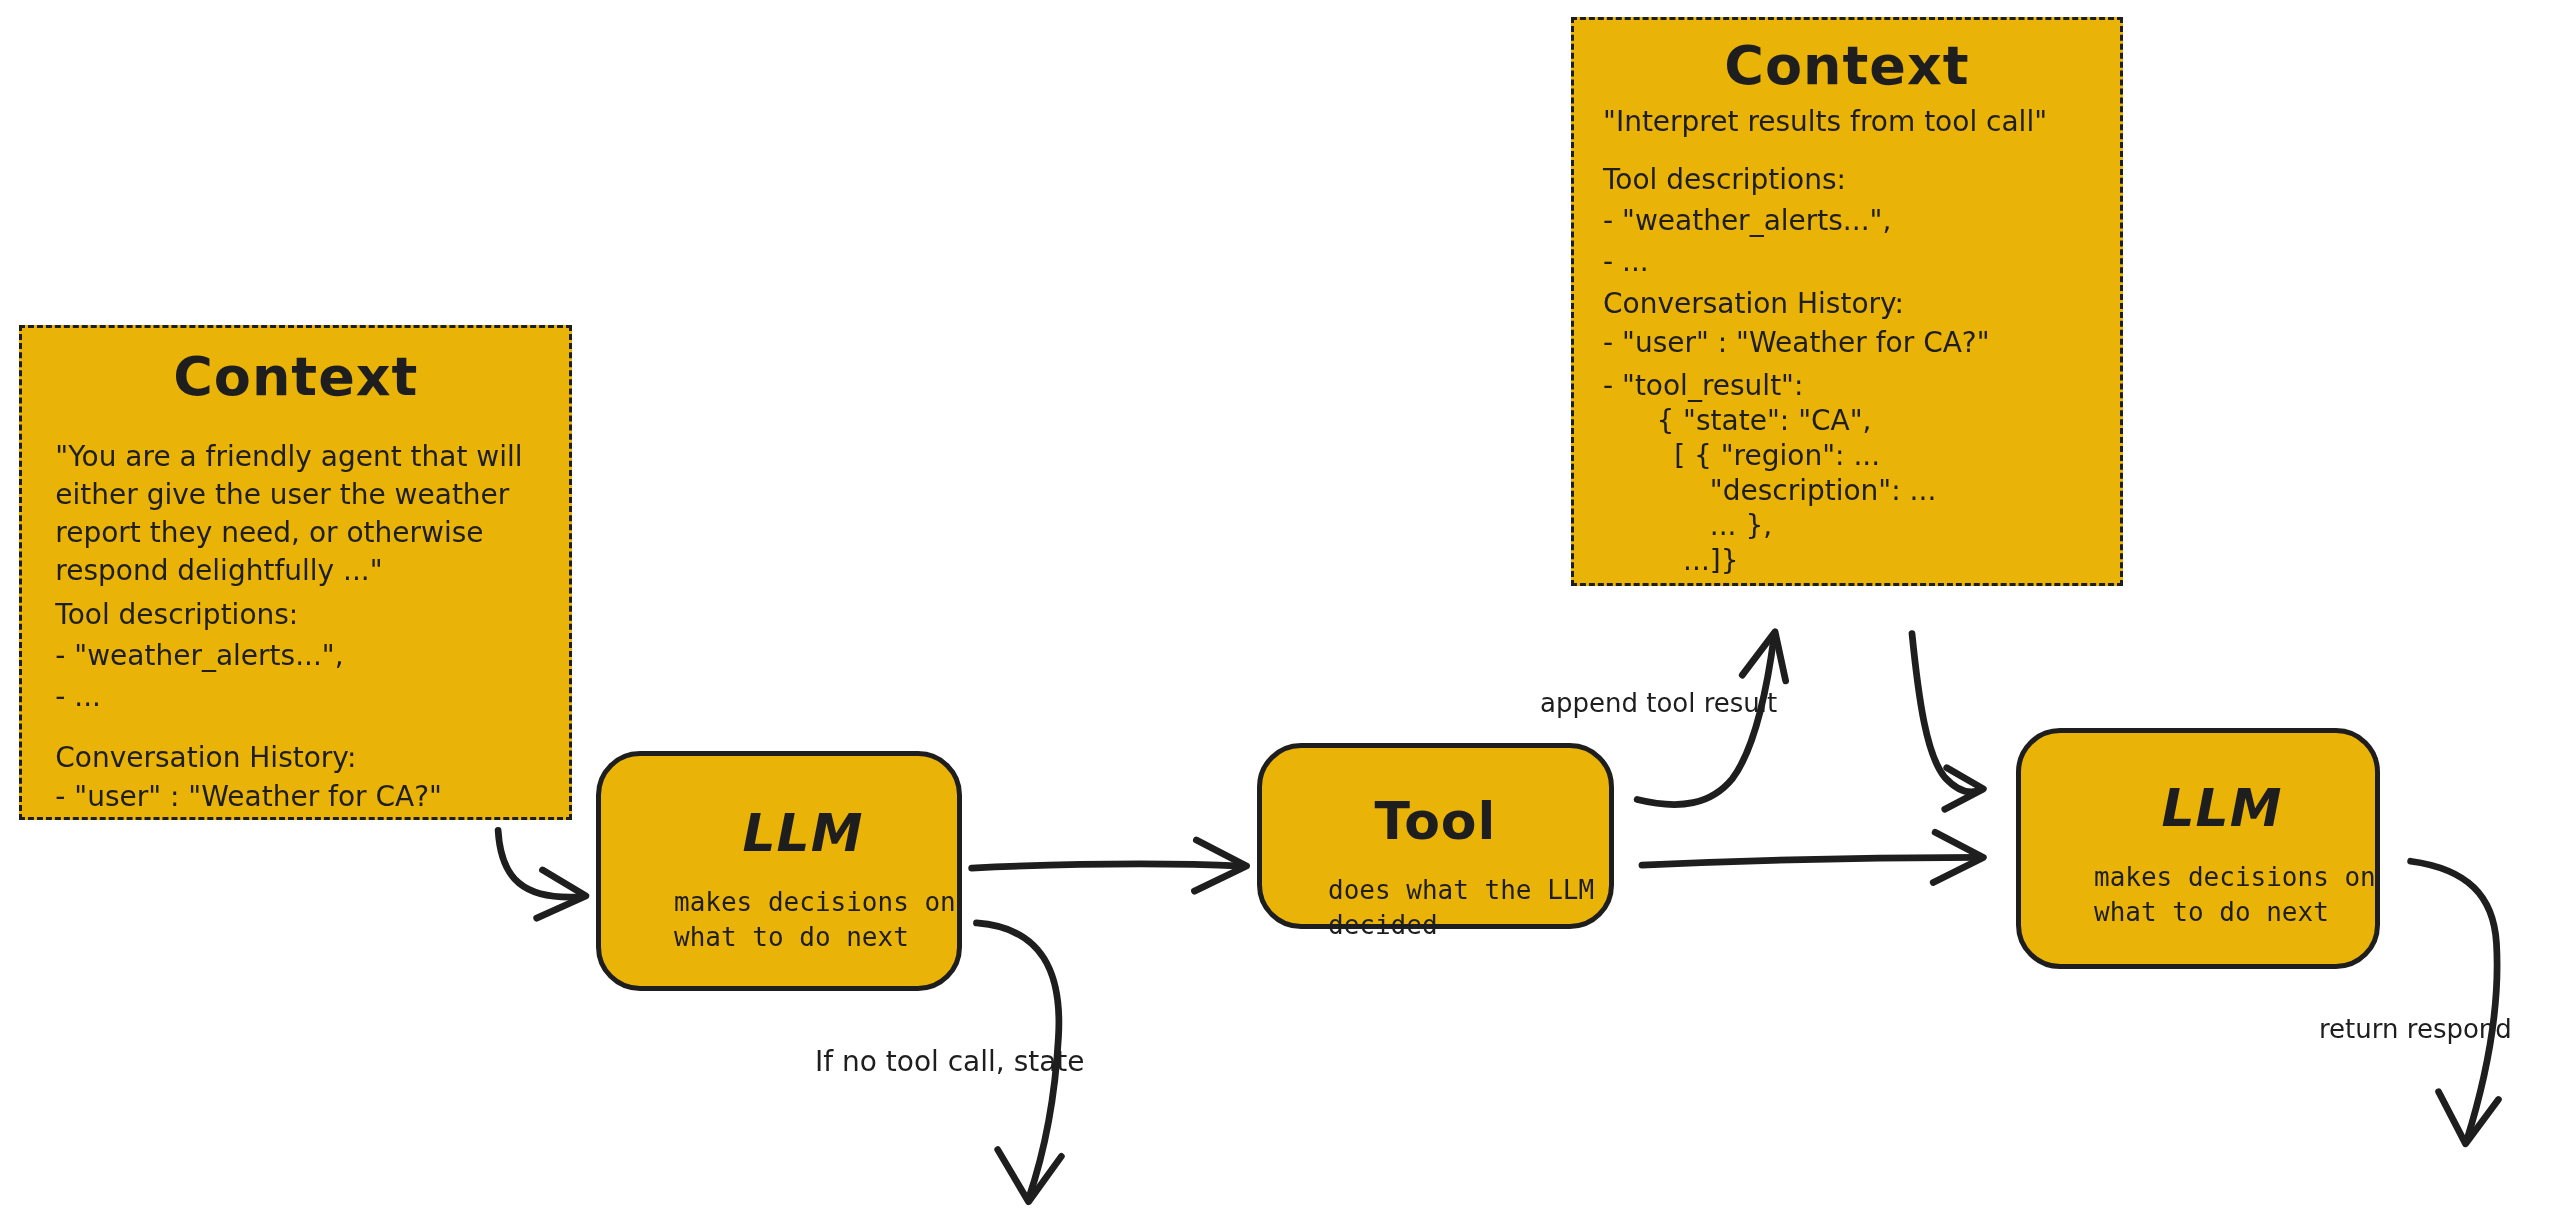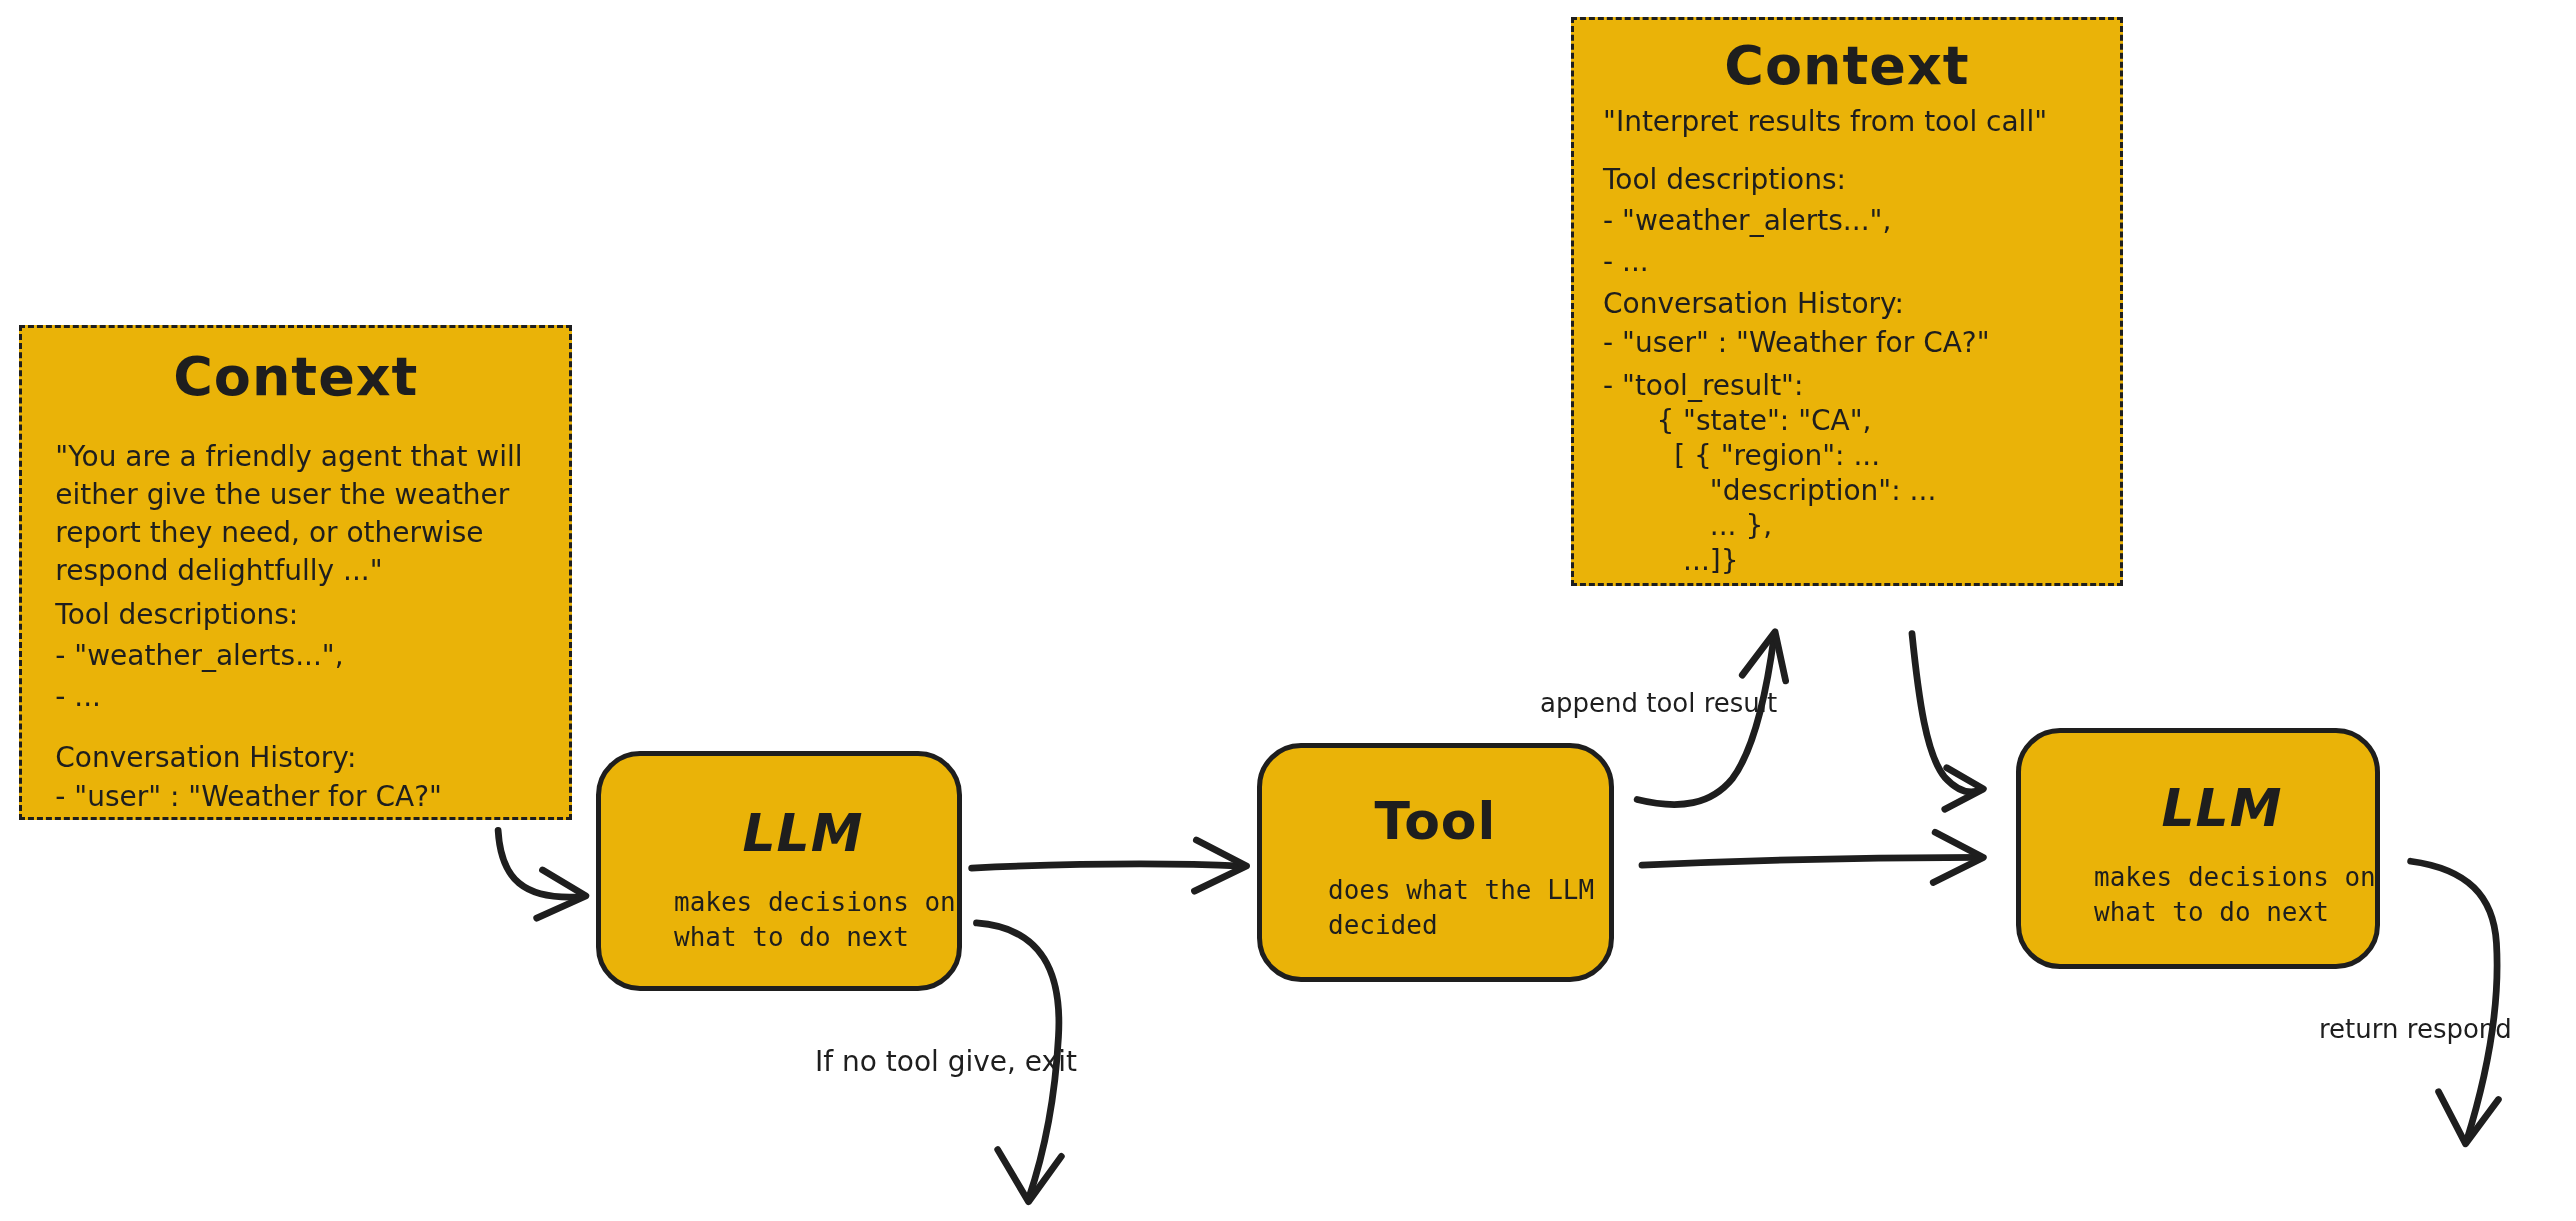--- a/index.html
+++ b/index.html
@@ -85,21 +85,21 @@
   #context-left  .sec-conv   { margin-top: 21px; line-height: 39px; }
   
   #context-top   { left: 1571px; top: 17.4px;  width: 552px; height: 569px; }
   #context-top   .box-title { margin-top: 13.5px; }
   #context-top   .sec-intro  { margin-top: 3.9px;  }
   #context-top   .sec-tools  { margin-top: 17.4px; line-height: 41px; }
   #context-top   .sec-conv   { margin-top: 1.9px;  line-height: 39px; }
   #context-top   .sec-result { margin-top: 5.8px;  line-height: 35px; }
   
   #llm-first  { left: 596px;  top: 751px; width: 366px; height: 240px; }
-  #tool-node  { left: 1257px; top: 743px; width: 357px; height: 239px; }
+  #tool-node  { left: 1257px; top: 743px; width: 357px; height: 186px; }
   #llm-second { left: 2016px; top: 728px; width: 364px; height: 241px; }
   #llm-first  .box-title  { margin-top: 46px; }
   #tool-node  .box-title  { margin-top: 42px; }
   #llm-second .box-title  { margin-top: 44px; }
   #llm-first  .node-sub { margin: 21px 0 0 73px; }
   #tool-node  .node-sub { margin: 21px 0 0 66px; }
   #llm-second .node-sub { margin: 21px 0 0 73px; }
   
   #label-append { left: 1540px; top: 688px; }
   #label-exit   { left: 815px;  top: 1045px; font-size: 28px; }
@@ -193,17 +193,17 @@
 decided</pre>
   </div>
 
   <div class="box node-box" id="llm-second">
     <div class="box-title node-title italic-title">LLM</div>
     <pre class="node-sub">makes decisions on
 what to do next</pre>
   </div>
 
   <div class="edge-label" id="label-append">append tool result</div>
-  <div class="edge-label" id="label-exit">If no tool give, exit</div>
+  <div class="edge-label" id="label-exit">If no tool call, state</div>
   <div class="edge-label" id="label-return">return respond</div>
 
 </div>
 
 
 </body></html>

